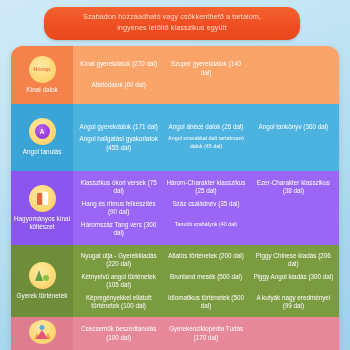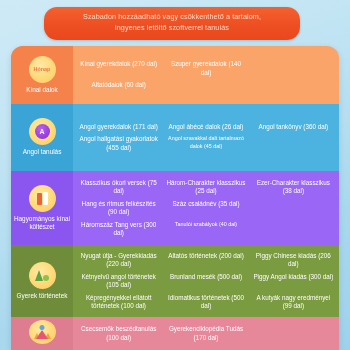--- a/index.html
+++ b/index.html
@@ -191,21 +191,21 @@
   }
   .doll .arm.l { left: -1px; }
   .doll .arm.r { right: -1px; }
 </style>
 </head>
 <body>
 
 <div id="banner-wrap">
   <div id="banner">
     <div>Szabadon hozzáadható vagy csökkenthető a tartalom,</div>
-    <div>ingyenes letöltő szoftverrel tanulás</div>
+    <div>ingyenes letöltő klasszikus együtt</div>
   </div>
 </div>
 
 <div id="card">
 
   <div class="row row-songs" style="height:58px">
     <div class="rail">
       <div class="badge">
         <span class="badge-text">Hónap</span>
       </div>

